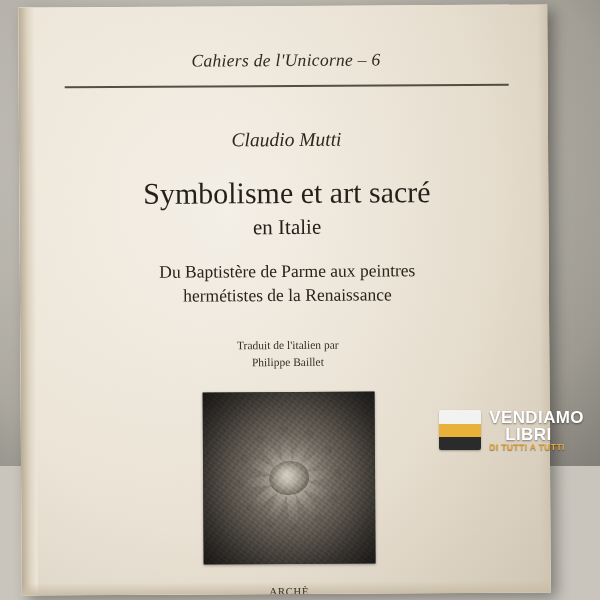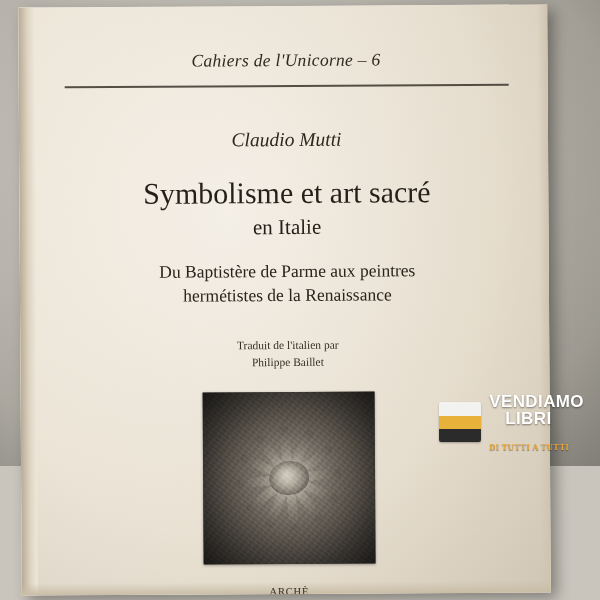--- a/index.html
+++ b/index.html
@@ -237,27 +237,26 @@
     letter-spacing: 0.4px;
     text-shadow: 0 1px 2px rgba(0,0,0,0.45);
     display: block;
   }
   .wm-title.second {
     font-size: 17px;
     padding-left: 16px;
   }
   .wm-sub {
     display: block;
-    margin-top: 16px;
+    margin-top: 0;
     font-size: 8.5px;
     font-weight: bold;
     color: #e9a63a;
     letter-spacing: 0.4px;
     text-shadow: 0 1px 1px rgba(0,0,0,0.4);
-    font-family: Liberation Serif, serif;
   }
 </style>
 </head>
 <body>
 
 <div id="scene">
   <div class="backdrop"></div>
   <div class="backdrop-vignette"></div>
 
   <div class="book">

